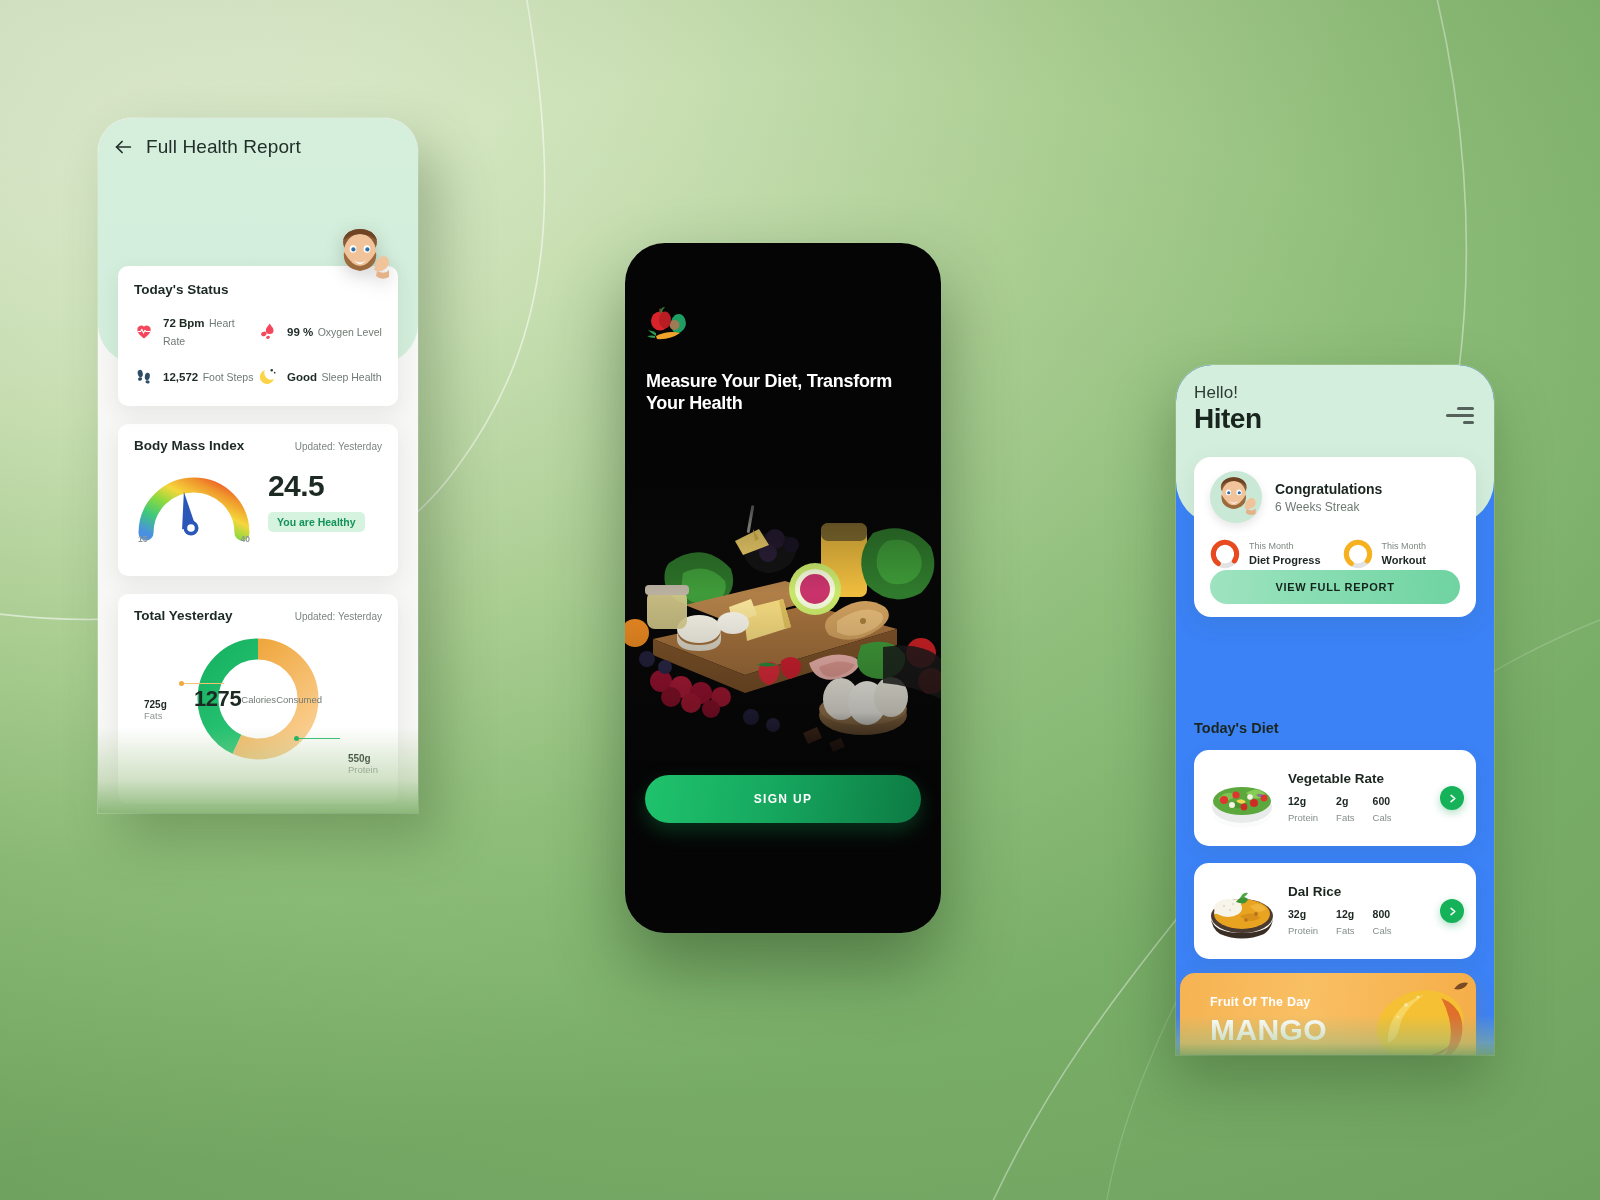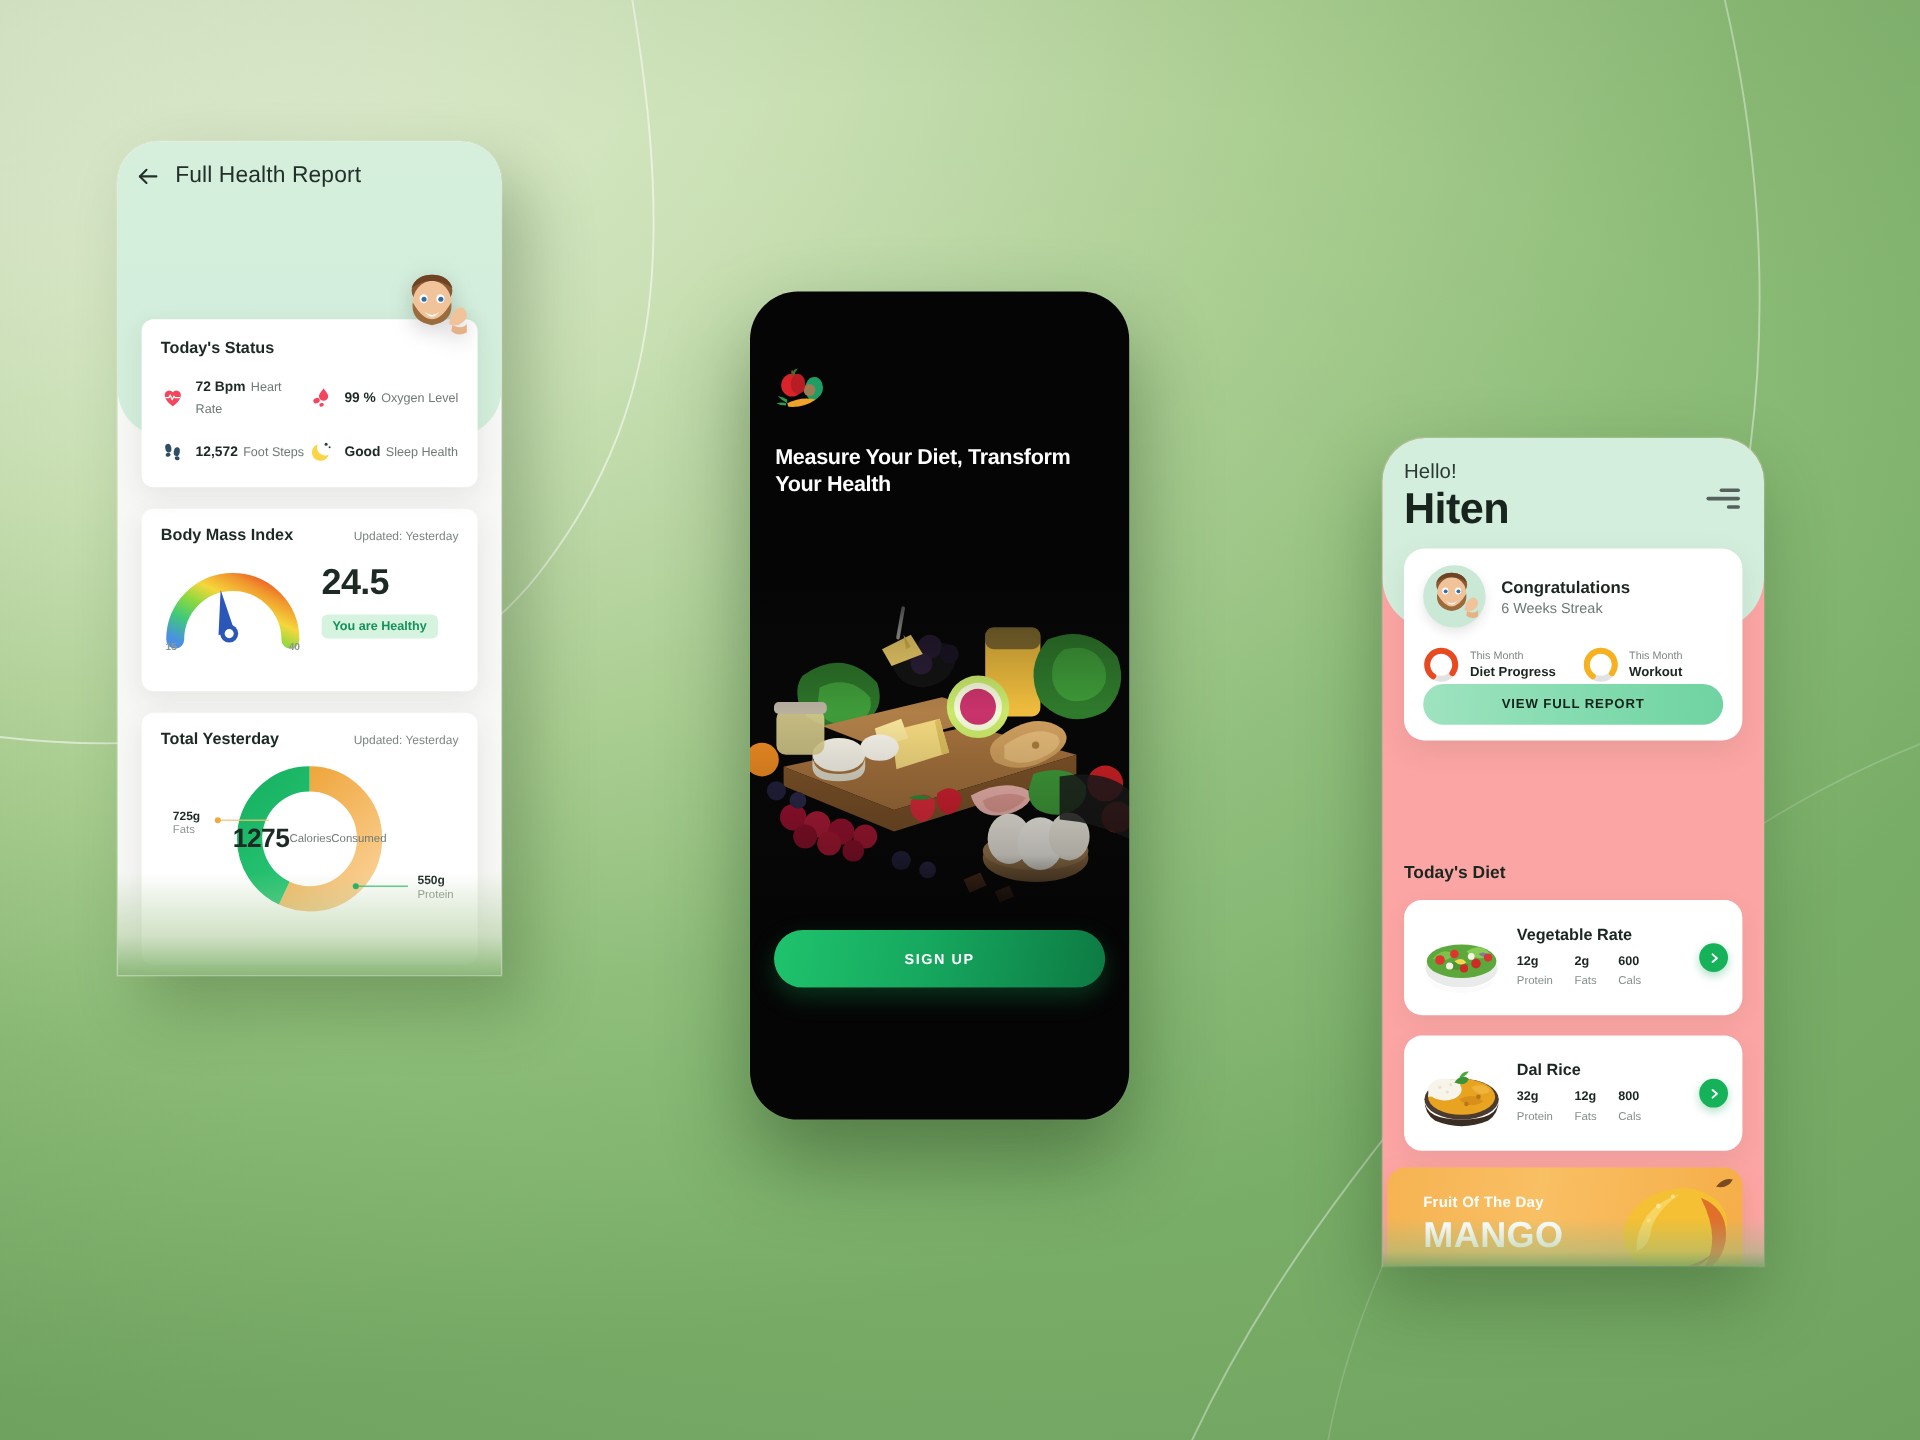--- a/index.html
+++ b/index.html
@@ -84,21 +84,21 @@
   .donut-wrap{ position:relative; height:150px; margin-top:6px; }
   .donut{ position:absolute; left:50%; top:4px; transform:translateX(-50%); width:132px; height:132px; }
   .donut svg{ display:block; }
   .donut-center{
     position:absolute; left:0; top:0; width:132px; height:132px;
     display:flex; align-items:center; justify-content:center;
   }
   .donut-num{ font-size:22px; font-weight:800; color:#1d2a24; letter-spacing:-.4px; }
   .donut-cap{ font-size:9.5px; color:#6f7a74; line-height:1.25; text-align:center; margin-top:2px; }
   .lbl{ position:absolute; font-size:10px; }
-  .lbl b{ font-size:10px; font-weight:700; color:#1d2a24; display:block; }
+  .lbl b{ font-size:10px; font-weight:700; color:#1d2a24; display:block;margin-top:24px; }
   .lbl span{ color:#8d9691; font-size:9.5px; }
   #lbl-fats{ left:10px; top:46px; text-align:left; }
   #lbl-prot{ right:4px; top:100px; text-align:left; }
   .leader{ position:absolute; height:1px; }
   .leader .dot{ position:absolute; top:-2px; width:5px; height:5px; border-radius:50%; }
   #lead-fats{ left:46px; top:54px; width:44px; background:#f5c173; }
   #lead-fats .dot{ left:-1px; background:#f0a93f; }
   #lead-prot{ right:42px; top:109px; width:44px; background:#2fbf72; }
   #lead-prot .dot{ left:-2px; background:#17b062; }
   .lp-fade{
@@ -132,31 +132,31 @@
   }
   .btn-login{
     position:absolute; left:20px; top:607px; width:276px; height:48px; border-radius:26px;
     background:transparent; border:1px solid #2c7a4e;
     color:#fff; font-size:12px; font-weight:700; letter-spacing:1.3px;
     display:flex; align-items:center; justify-content:center; cursor:pointer;
   }
 
   
   #phone-right{
-    left:1152px; top:365px; width:318px; height:690px;
-    border-radius:36px 36px 0 0; background:#fca5a5;
+    left:1176px; top:365px; width:318px; height:690px;
+    border-radius:36px 36px 0 0; background:#3b82f6;
     box-shadow:-6px 26px 60px rgba(35,65,25,0.34), 0 0 0 1px rgba(255,255,255,0.18);
   }
   .rp-header{
     position:absolute; left:0; top:0; width:100%; height:160px;
     background:#d4eedd; border-radius:36px 36px 44px 44px;
   }
   .greet{ position:absolute; left:18px; top:18px; }
   .greet-hi{ font-size:17px; color:#2c3a33; letter-spacing:.1px; }
-  .greet-name{ font-size:36px; font-weight:800; color:#18241e; letter-spacing:-.5px; line-height:1.15; }
+  .greet-name{ font-size:28px; font-weight:800; color:#18241e; letter-spacing:-.5px; line-height:1.15; }
   .hamburger{ position:absolute; right:20px; top:42px; width:28px; height:17px; cursor:pointer; }
   .hamburger i{ position:absolute; height:3px; border-radius:2px; background:#55615b; display:block; }
   .hamburger i:nth-child(1){ top:0; right:0; width:17px; }
   .hamburger i:nth-child(2){ top:7px; right:0; width:28px; }
   .hamburger i:nth-child(3){ top:14px; right:0; width:11px; }
 
   #card-congrats{
     position:absolute; left:18px; top:92px; width:282px; height:160px;
     background:#fff; border-radius:17px; box-shadow:0 8px 24px rgba(50,80,50,0.10); padding:14px 16px;
   }

